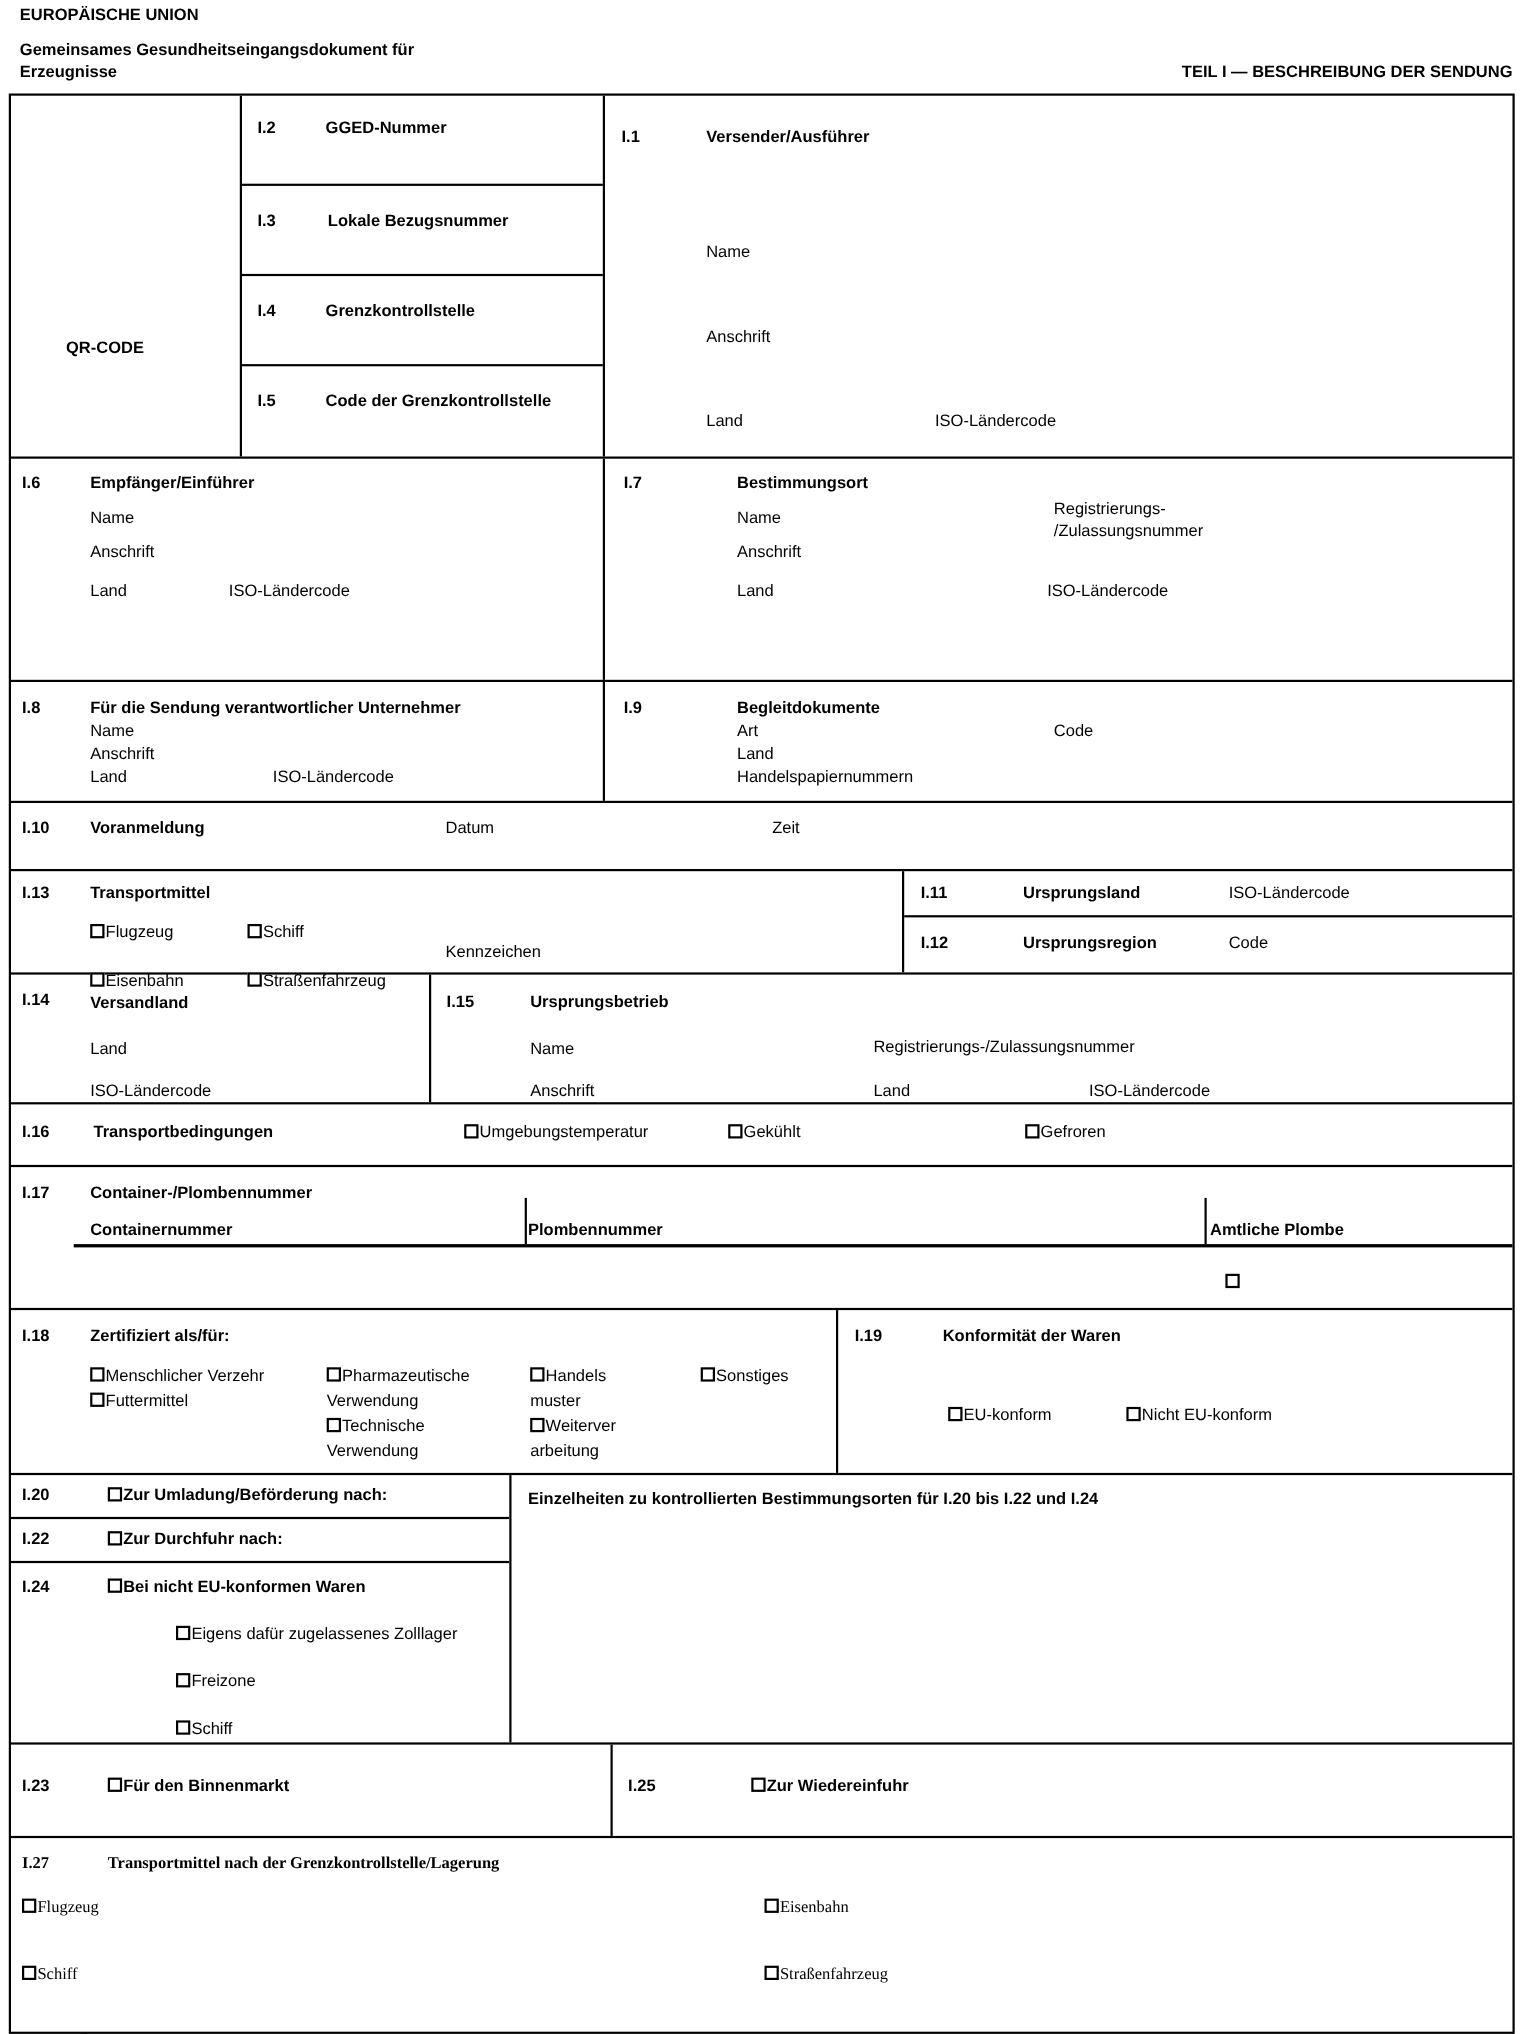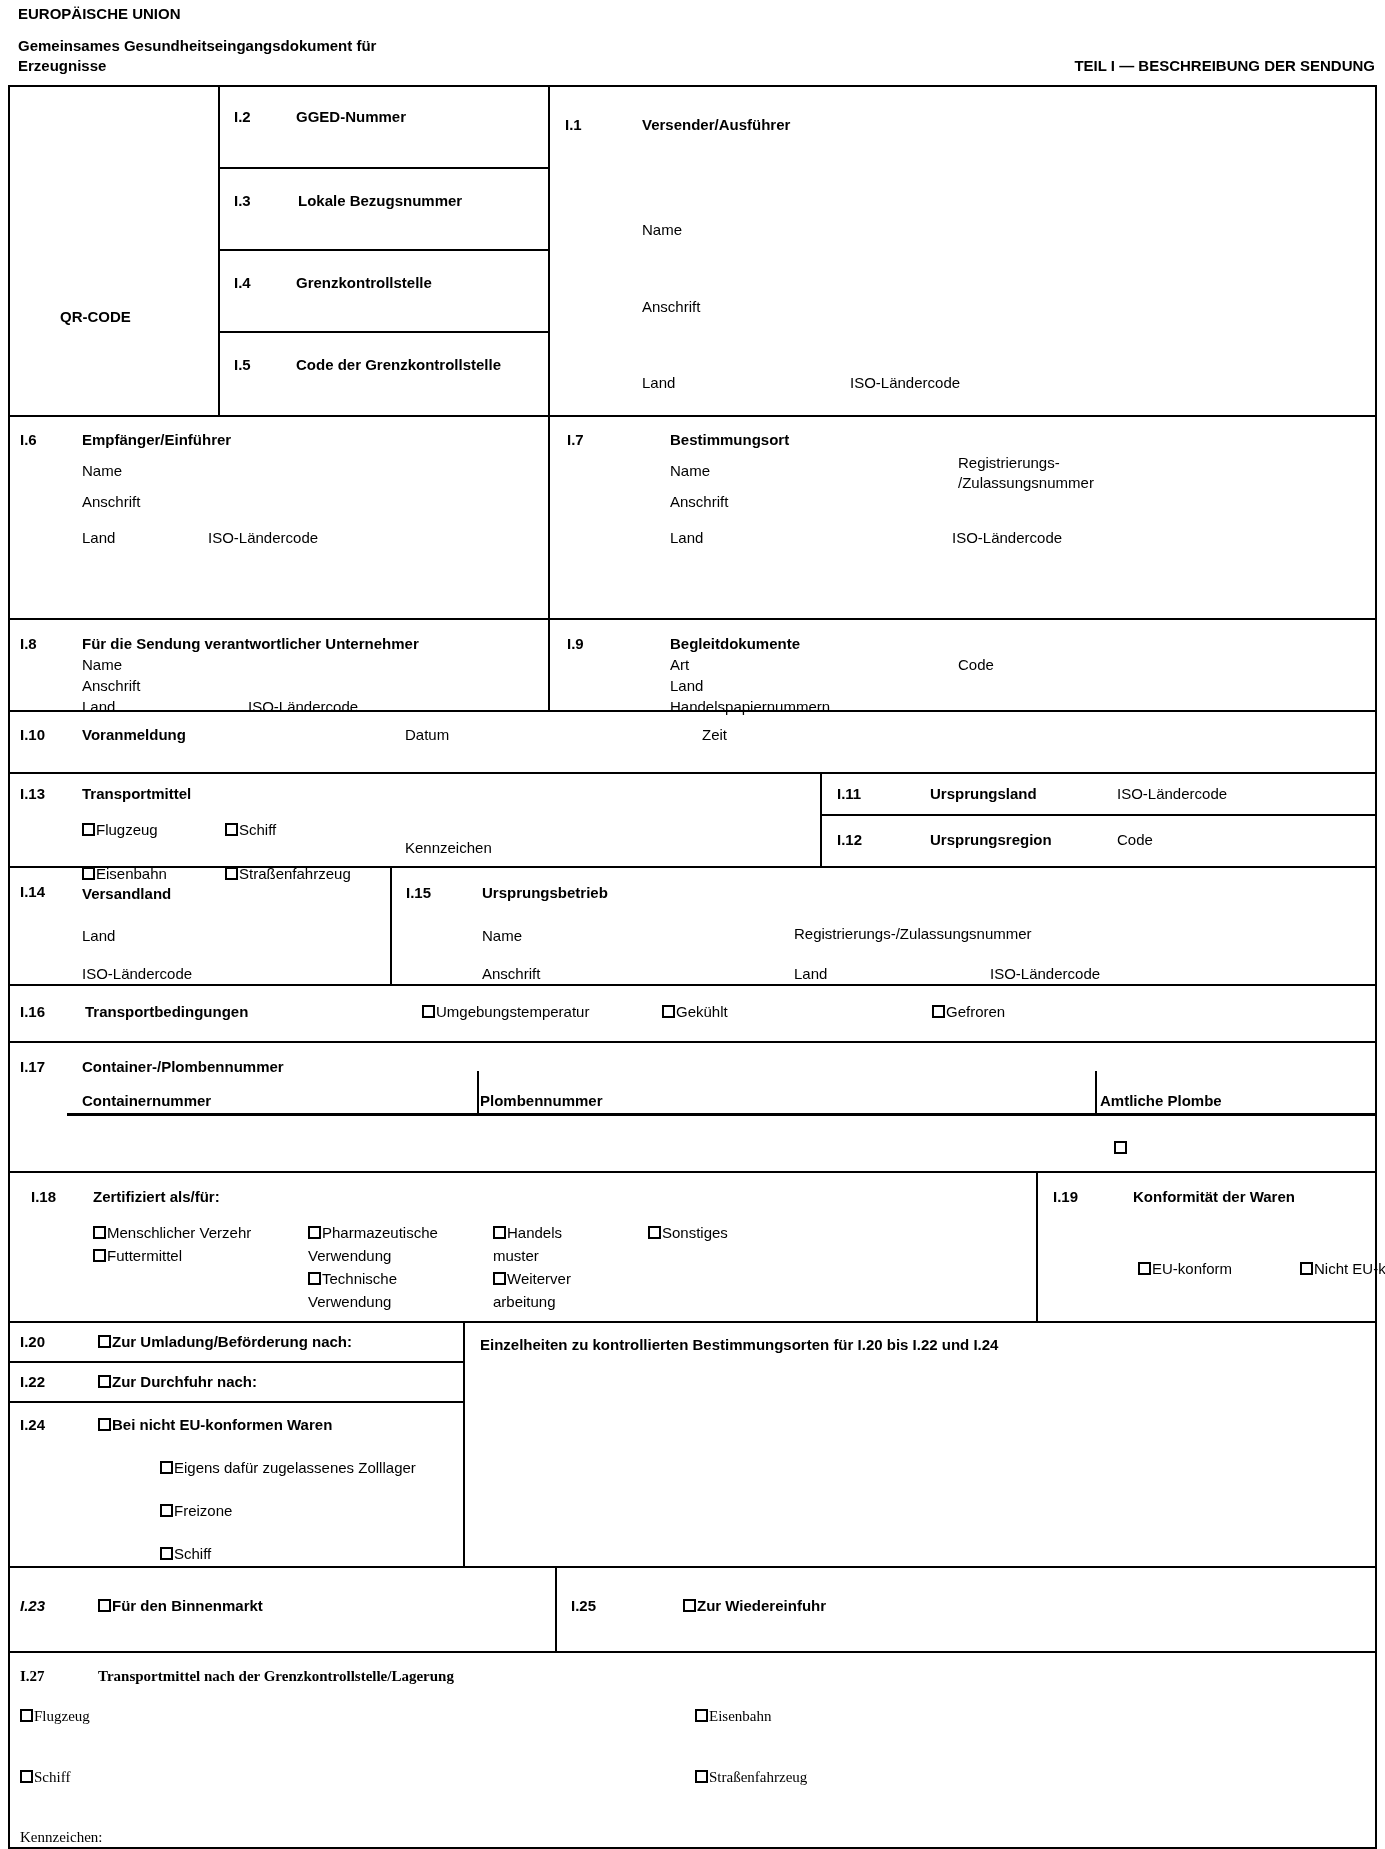--- a/index.html
+++ b/index.html
@@ -77,21 +77,21 @@
         <span class="abs b" style="left:120px;top:13px;">Bestimmungsort</span>
         <span class="abs" style="left:120px;top:44px;">Name</span>
         <span class="abs" style="left:408px;top:36px;">Registrierungs-</span>
         <span class="abs" style="left:408px;top:56px;">/Zulassungsnummer</span>
         <span class="abs" style="left:120px;top:75px;">Anschrift</span>
         <span class="abs" style="left:120px;top:111px;">Land</span>
         <span class="abs" style="left:402px;top:111px;">ISO-Ländercode</span>
       </div>
     </div>
 
-    <div class="row" style="height:92px;">
+    <div class="row" style="height:110px;">
       <div class="cell vr" style="width:540px;">
         <span class="abs b" style="left:10px;top:14px;">I.8</span>
         <span class="abs b" style="left:72px;top:14px;">Für die Sendung verantwortlicher Unternehmer</span>
         <span class="abs" style="left:72px;top:35px;">Name</span>
         <span class="abs" style="left:72px;top:56px;">Anschrift</span>
         <span class="abs" style="left:72px;top:77px;">Land</span>
         <span class="abs" style="left:238px;top:77px;">ISO-Ländercode</span>
       </div>
       <div class="cell" style="flex:1;">
         <span class="abs b" style="left:17px;top:14px;">I.9</span>
@@ -172,21 +172,21 @@
         <span class="abs b" style="left:470px;top:48px;">Plombennummer</span>
         <span class="abs b" style="left:1090px;top:48px;">Amtliche Plombe</span>
         <div class="line" style="left:467px;top:28px;width:2px;height:42px;"></div>
         <div class="line" style="left:1085px;top:28px;width:2px;height:42px;"></div>
         <div class="line" style="left:57px;top:70px;right:0;height:3px;"></div>
         <span class="abs" style="left:1104px;top:95px;"><span class="cb"></span></span>
       </div>
     </div>
 
     <div class="row" style="height:150px;">
-      <div class="cell vr" style="width:1017px;margin-left:11px;">
+      <div class="cell vr" style="width:752px;">
         <span class="abs b" style="left:10px;top:14px;">I.18</span>
         <span class="abs b" style="left:72px;top:14px;">Zertifiziert als/für:</span>
         <span class="abs" style="left:72px;top:50px;"><span class="cb"></span><span>Menschlicher Verzehr</span></span>
         <span class="abs" style="left:72px;top:73px;"><span class="cb"></span><span>Futtermittel</span></span>
         <span class="abs" style="left:287px;top:50px;"><span class="cb"></span><span>Pharmazeutische</span></span>
         <span class="abs" style="left:287px;top:73px;">Verwendung</span>
         <span class="abs" style="left:287px;top:96px;"><span class="cb"></span><span>Technische</span></span>
         <span class="abs" style="left:287px;top:119px;">Verwendung</span>
         <span class="abs" style="left:472px;top:50px;"><span class="cb"></span><span>Handels</span></span>
         <span class="abs" style="left:472px;top:73px;">muster</span>
@@ -220,21 +220,21 @@
           <span class="abs" style="left:150px;top:141px;"><span class="cb"></span><span>Schiff</span></span>
         </div>
       </div>
       <div class="cell" style="flex:1;">
         <span class="abs b" style="left:15px;top:12px;">Einzelheiten zu kontrollierten Bestimmungsorten für I.20 bis I.22 und I.24</span>
       </div>
     </div>
 
     <div class="row" style="height:85px;">
       <div class="cell vr" style="width:547px;">
-        <span class="abs b" style="left:10px;top:28px;font-style:italic;">I.23</span>
+        <span class="abs b" style="left:10px;top:28px;">I.23</span>
         <span class="abs b" style="left:88px;top:28px;"><span class="cb"></span><span>Für den Binnenmarkt</span></span>
       </div>
       <div class="cell" style="flex:1;">
         <span class="abs b" style="left:14px;top:28px;">I.25</span>
         <span class="abs b" style="left:126px;top:28px;"><span class="cb"></span><span>Zur Wiedereinfuhr</span></span>
       </div>
     </div>
 
     <div class="row" style="flex:1;">
       <div class="cell" style="flex:1;font-family:Liberation Serif, serif;">

